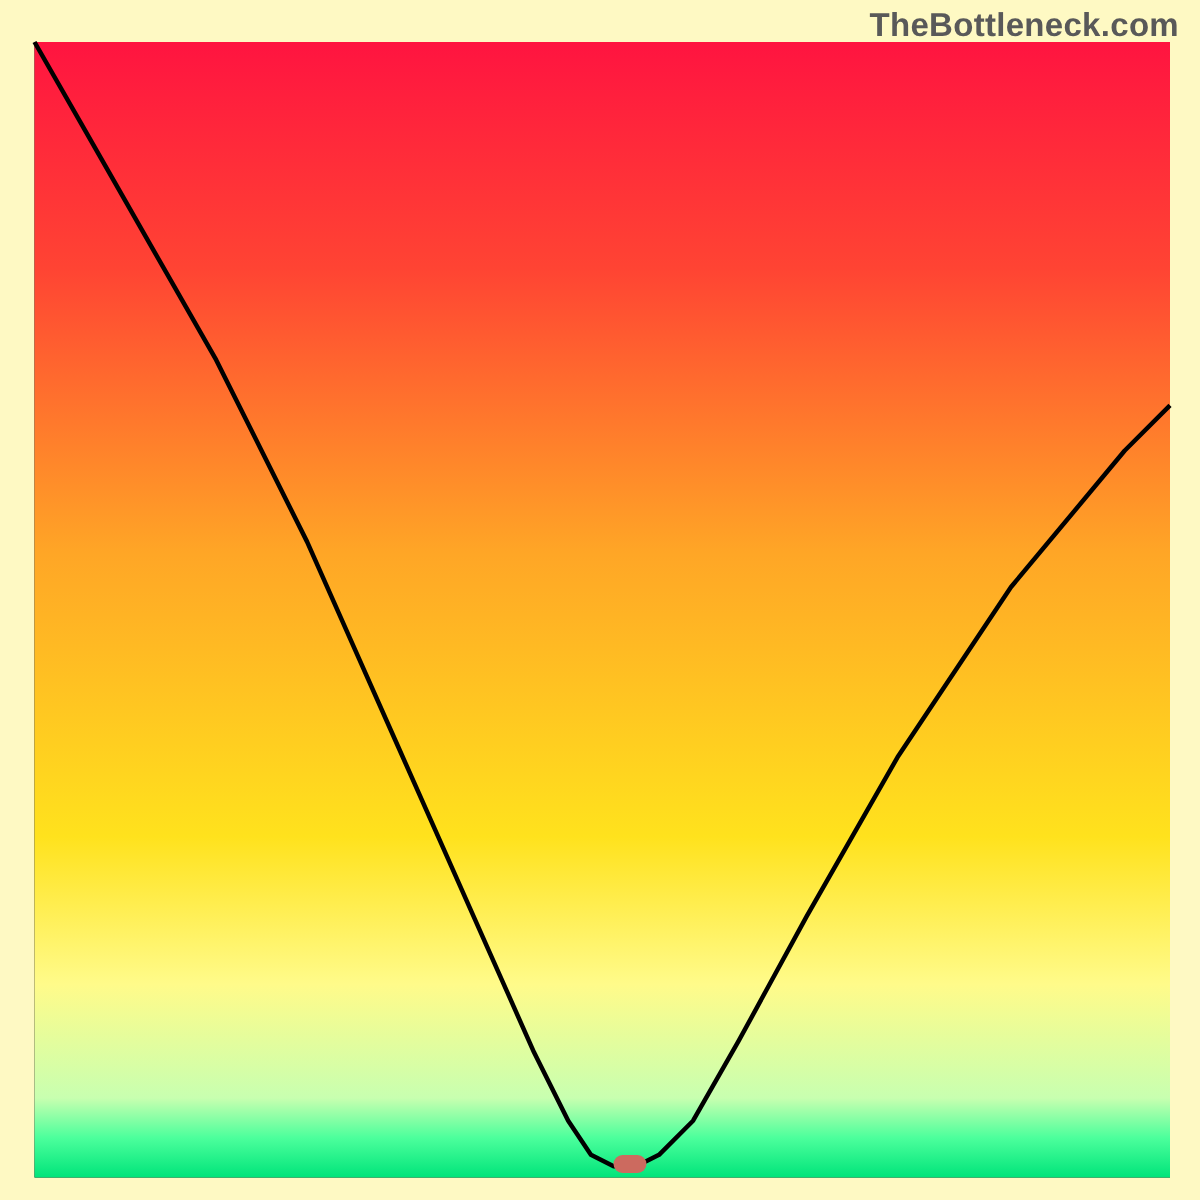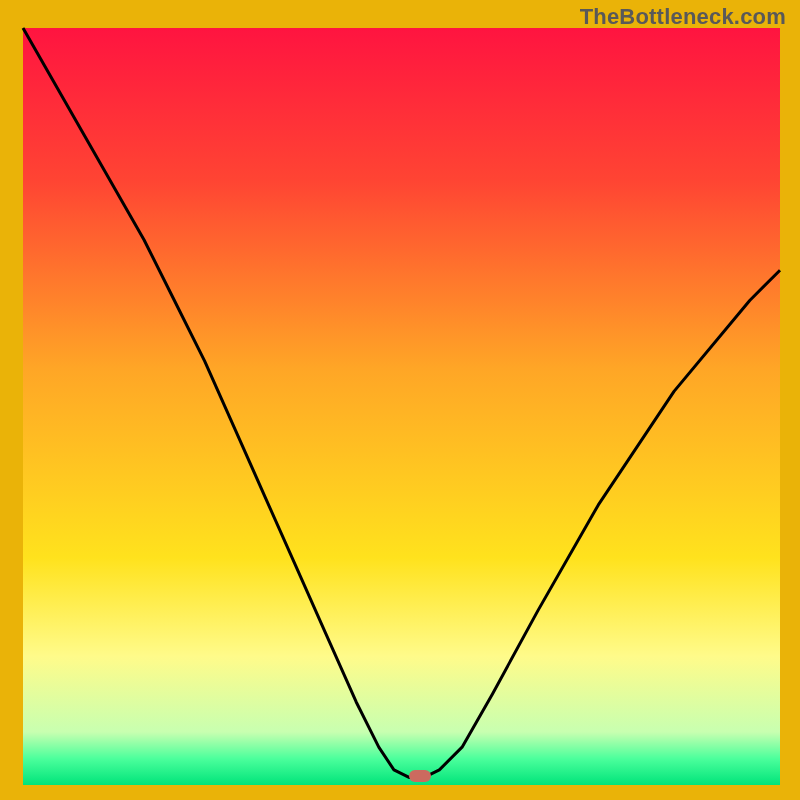--- a/index.html
+++ b/index.html
@@ -8,21 +8,21 @@
     width: 800px;
     height: 800px;
     background: #000;
     font-family: Arial, Helvetica, sans-serif;
     overflow: hidden;
   }
   .stage {
     position: relative;
     width: 800px;
     height: 800px;
-    background: #eab308;
+    background: #fef9c3;
   }
   .watermark {
     position: absolute;
     top: 4px;
     right: 14px;
     color: #595959;
     font-size: 22px;
     font-weight: 600;
     letter-spacing: 0.2px;
     z-index: 40;

